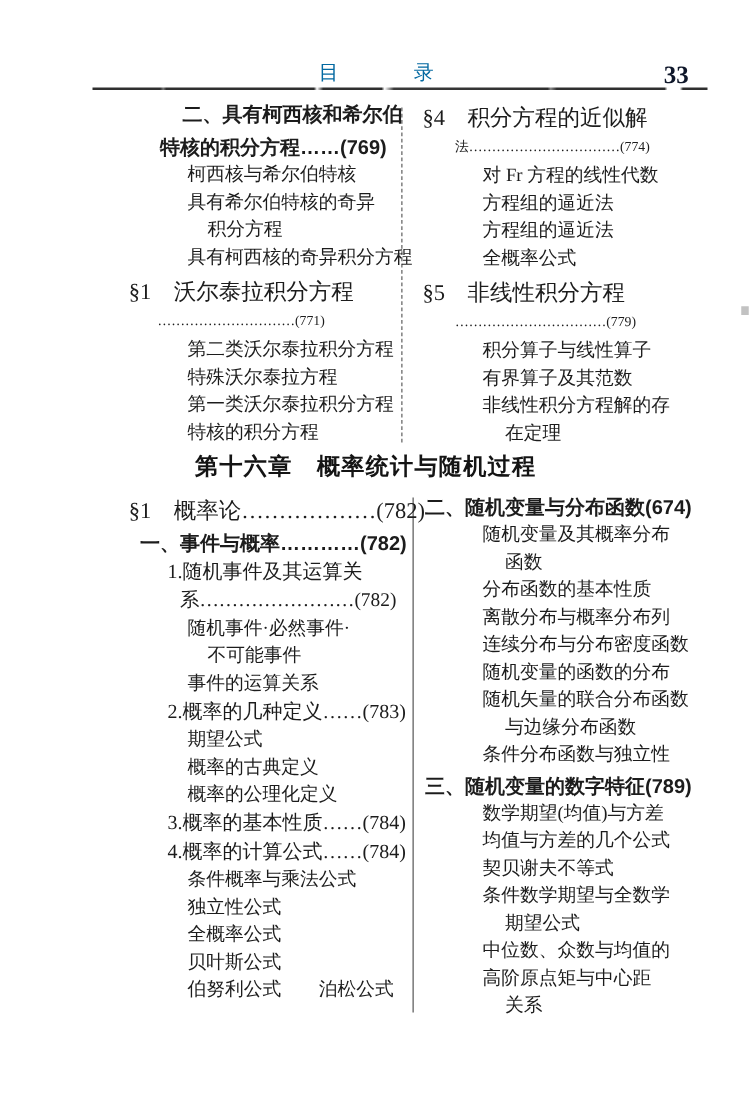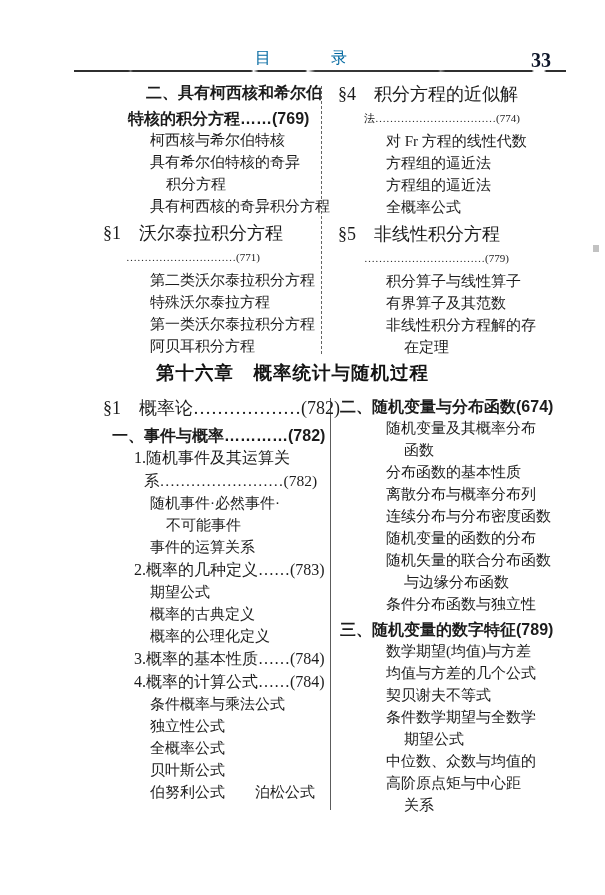--- a/index.html
+++ b/index.html
@@ -124,21 +124,21 @@
       <div class="toc-line h2cont">特核的积分方程……(769)</div>
       <div class="toc-line sub">柯西核与希尔伯特核</div>
       <div class="toc-line sub">具有希尔伯特核的奇异</div>
       <div class="toc-line subcont">积分方程</div>
       <div class="toc-line sub">具有柯西核的奇异积分方程</div>
       <div class="toc-line sec">§1　沃尔泰拉积分方程</div>
       <div class="toc-line seccont">…………………………(771)</div>
       <div class="toc-line sub">第二类沃尔泰拉积分方程</div>
       <div class="toc-line sub">特殊沃尔泰拉方程</div>
       <div class="toc-line sub">第一类沃尔泰拉积分方程</div>
-      <div class="toc-line sub">阿贝耳积分方程</div>
+      <div class="toc-line sub">特核的积分方程</div>
     </div>
 
   <div class="col col-top-right">
       <div class="toc-line sec">§4　积分方程的近似解</div>
       <div class="toc-line seccont">法……………………………(774)</div>
       <div class="toc-line sub">对 Fr 方程的线性代数</div>
       <div class="toc-line sub">方程组的逼近法</div>
       <div class="toc-line sub">方程组的逼近法</div>
       <div class="toc-line sub">全概率公式</div>
       <div class="toc-line sec">§5　非线性积分方程</div>

